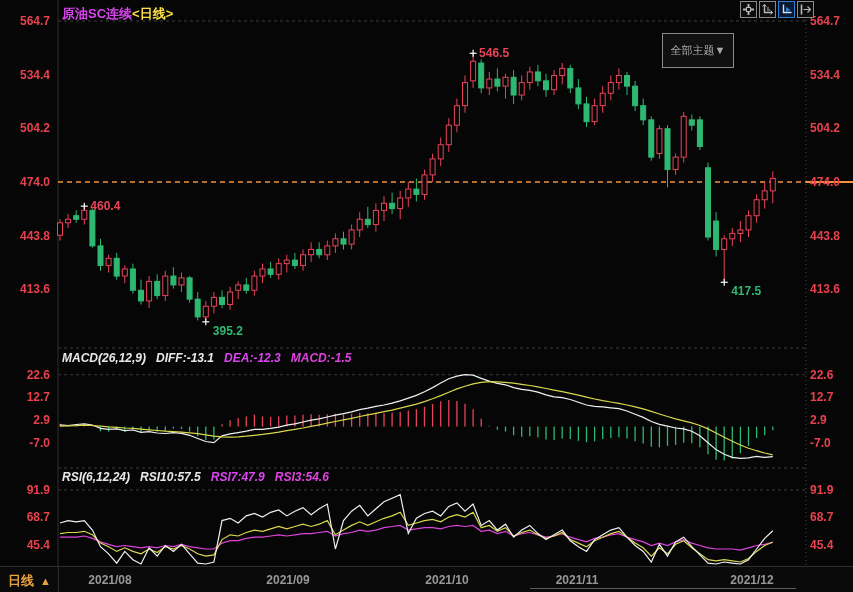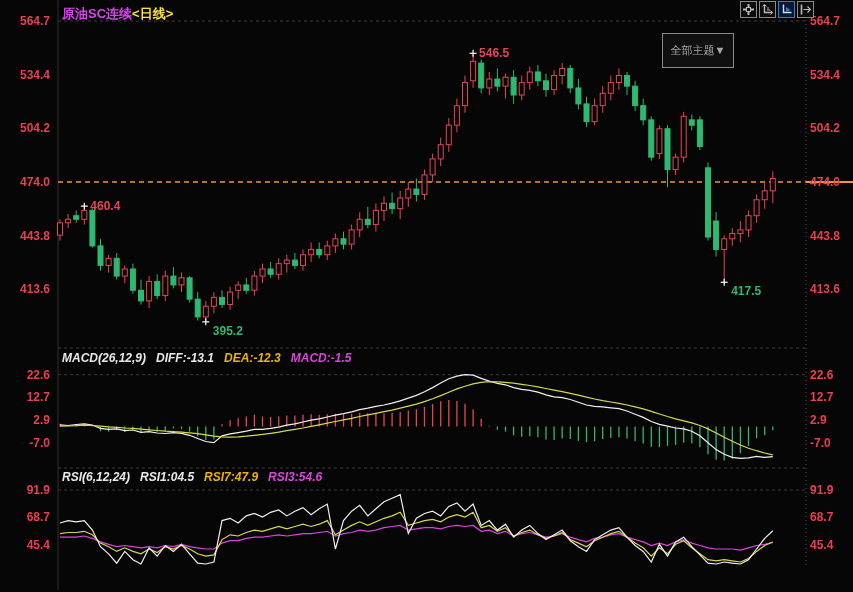--- a/index.html
+++ b/index.html
@@ -11,21 +11,21 @@
   #title-row .sym{color:#d946ef;}
   #title-row .tag{color:#fde047;}
   #theme-dd{position:absolute;left:662px;top:1px;width:72px;height:35px;background:#101010;
     border:1px solid #8a8a8a;color:#a8a8a8;font-size:11px;line-height:15px;text-align:center;
     font-family:"Liberation Sans",sans-serif;padding:4px;cursor:pointer;margin-top:32px;}
   .tbtn{position:absolute;top:1px;width:17px;height:17px;background:#0d0d0d;border:1px solid #8a8a8a;
     padding:0;cursor:pointer;display:flex;align-items:center;justify-content:center;}
   .tbtn.active{border-color:#2f7fd6;background:#0a1a30;}
   .ind-row{font-size:12px;font-weight:bold;letter-spacing:0px;}
   .ind-row span{margin-right:10px;font-style:italic;}
-  .w{color:#e8e8e8;} .y{color:#eab308;} .m{color:#dd44dd;}
+  .w{color:#e8e8e8;} .y{color:#d946ef;} .m{color:#dd44dd;}
   #macd-row{left:62px;top:351px;}
   #rsi-row{left:62px;top:470px;}
   #bottom-bar{position:absolute;left:0;top:566px;width:853px;height:26px;background:#0a0a0a;
     border-top:1px solid #2e2e2e;}
   #period-tab{position:absolute;left:8px;top:5px;color:#e8a33d;font-size:13px;font-weight:bold;cursor:pointer;}
   #period-tab .arr{font-size:11px;margin-left:6px;}
   .date-lbl{position:absolute;top:6px;transform:translateX(-50%);color:#989898;
     font-size:12px;font-weight:bold;}
   #bb-divider{position:absolute;left:58px;top:0;width:1px;height:26px;background:#2e2e2e;}
   #scrollbar-line{position:absolute;left:530px;top:21px;width:266px;height:1px;background:#5a5a5a;}
@@ -387,17 +387,27 @@
       <path d="M1.5 0.5 V10.5" stroke="#b8b8b8" stroke-width="1.6" fill="none"></path>
       <path d="M3.5 5.5 H10 M7.5 2.5 L10.5 5.5 L7.5 8.5" stroke="#b8b8b8" stroke-width="1.2" fill="none"></path>
     </svg>
   </button>
 
   <div id="macd-row" class="overlay ind-row">
     <span class="w">MACD(26,12,9)</span><span class="w">DIFF:-13.1</span><span class="y">DEA:-12.3</span><span class="m">MACD:-1.5</span>
   </div>
 
   <div id="rsi-row" class="overlay ind-row">
-    <span class="w">RSI(6,12,24)</span><span class="w">RSI1:04.5</span><span class="y">RSI7:47.9</span><span class="m">RSI3:54.6</span>
+    <span class="w">RSI(6,12,24)</span><span class="w">RSI10:57.5</span><span class="y">RSI7:47.9</span><span class="m">RSI3:54.6</span>
   </div>
 
+  <div id="bottom-bar">
+    <span id="period-tab"><span>日线</span><span class="arr">▲</span></span>
+    <span id="bb-divider"></span>
+    <span class="date-lbl" style="left:110px;">2021/08</span>
+    <span class="date-lbl" style="left:288px;">2021/09</span>
+    <span class="date-lbl" style="left:447px;">2021/10</span>
+    <span class="date-lbl" style="left:577px;">2021/11</span>
+    <span class="date-lbl" style="left:752px;">2021/12</span>
+    <span id="scrollbar-line"></span>
+  </div>
 
 </div>
 
 </body></html>

